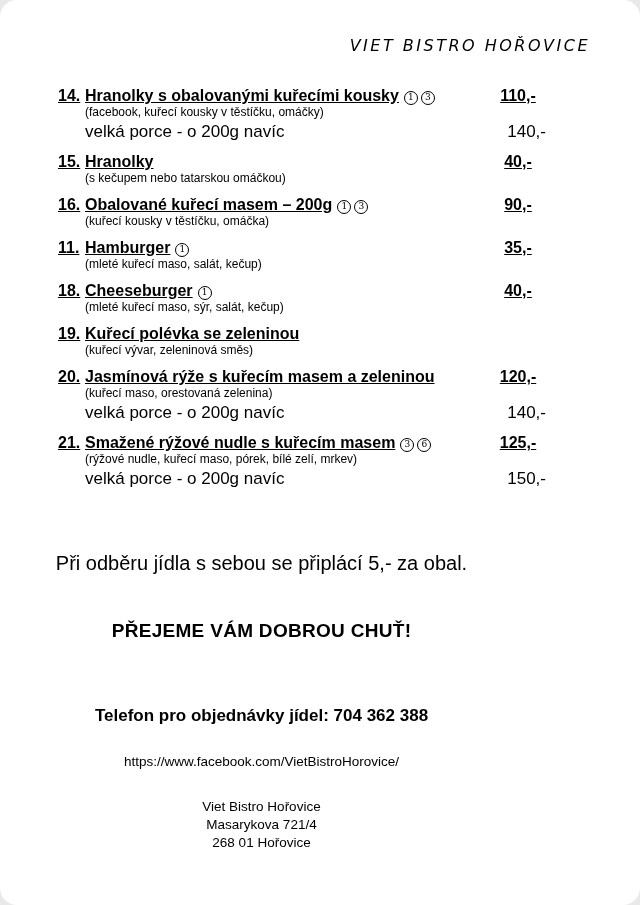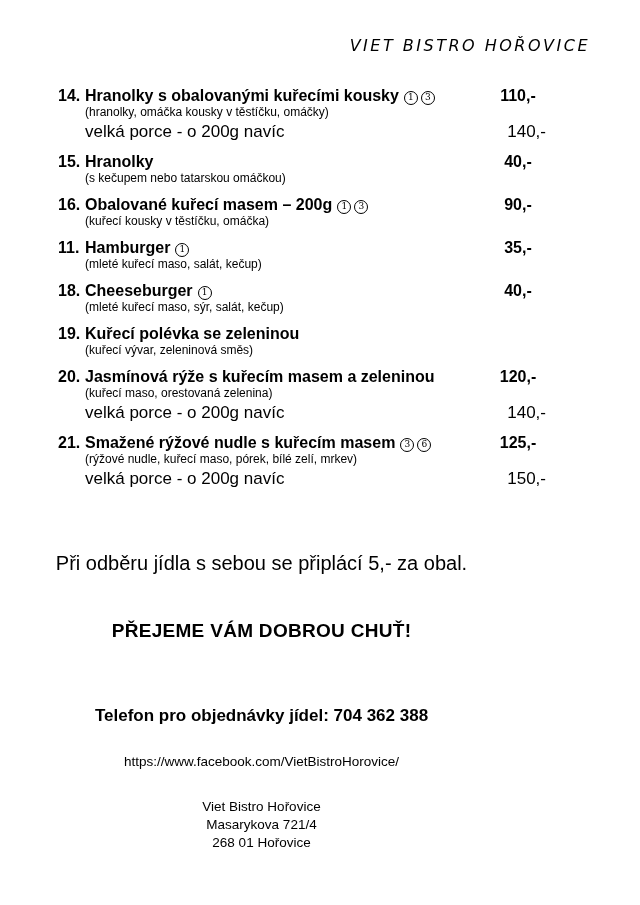--- a/index.html
+++ b/index.html
@@ -5,20 +5,21 @@
   html, body { margin: 0; padding: 0; background: #e9e9e9; }
   .page {
     position: relative;
     width: 640px;
     height: 905px;
     margin: 0 auto;
     background: #ffffff;
     color: #000;
     font-family: "Liberation Sans", sans-serif;
     overflow: hidden;
+    border-radius: 17px;
   }
   
   .brand {
     position: absolute;
     top: 36px;
     right: 50px;
     font-family: "DejaVu Sans", sans-serif;
     font-style: italic;
     font-size: 16px;
     letter-spacing: 2.5px;
@@ -31,20 +32,21 @@
     left: 58px;
     width: 488px;
   }
   .menu-item { margin-bottom: 10px; }
   .item-head {
     display: flex;
     align-items: baseline;
     font-weight: bold;
     font-size: 16px;
     line-height: 19px;
+    text-decoration: underline;
   }
   .item-num { flex: none; width: 27px; }
   .item-title-wrap { flex: 1; padding-right: 8px; }
   .allergens { margin-left: 5px; white-space: nowrap; }
   .allergen {
     display: inline-flex;
     align-items: center;
     justify-content: center;
     width: 12px;
     height: 12px;
@@ -96,21 +98,21 @@
 
   <div class="menu">
   <div class="menu-item">
     <div class="item-head">
       <span class="item-num">14.</span>
       <span class="item-title-wrap">
         <span>Hranolky s obalovanými kuřecími kousky</span><span class="allergens"><span class="allergen">1</span><span class="allergen">3</span></span>
       </span>
       <span class="item-price">110,-</span>
     </div>
-    <div class="item-desc">(hranolky, omáčka kousky v těstíčku, omáčky)</div>
+    <div class="item-desc">(facebook, kuřecí kousky v těstíčku, omáčky)</div>
     <div class="item-large">
       <span class="lp-label">velká porce - o 200g navíc</span>
       <span class="lp-price">140,-</span>
     </div>
   </div>
 
   <div class="menu-item">
     <div class="item-head">
       <span class="item-num">15.</span>
       <span class="item-title-wrap">

